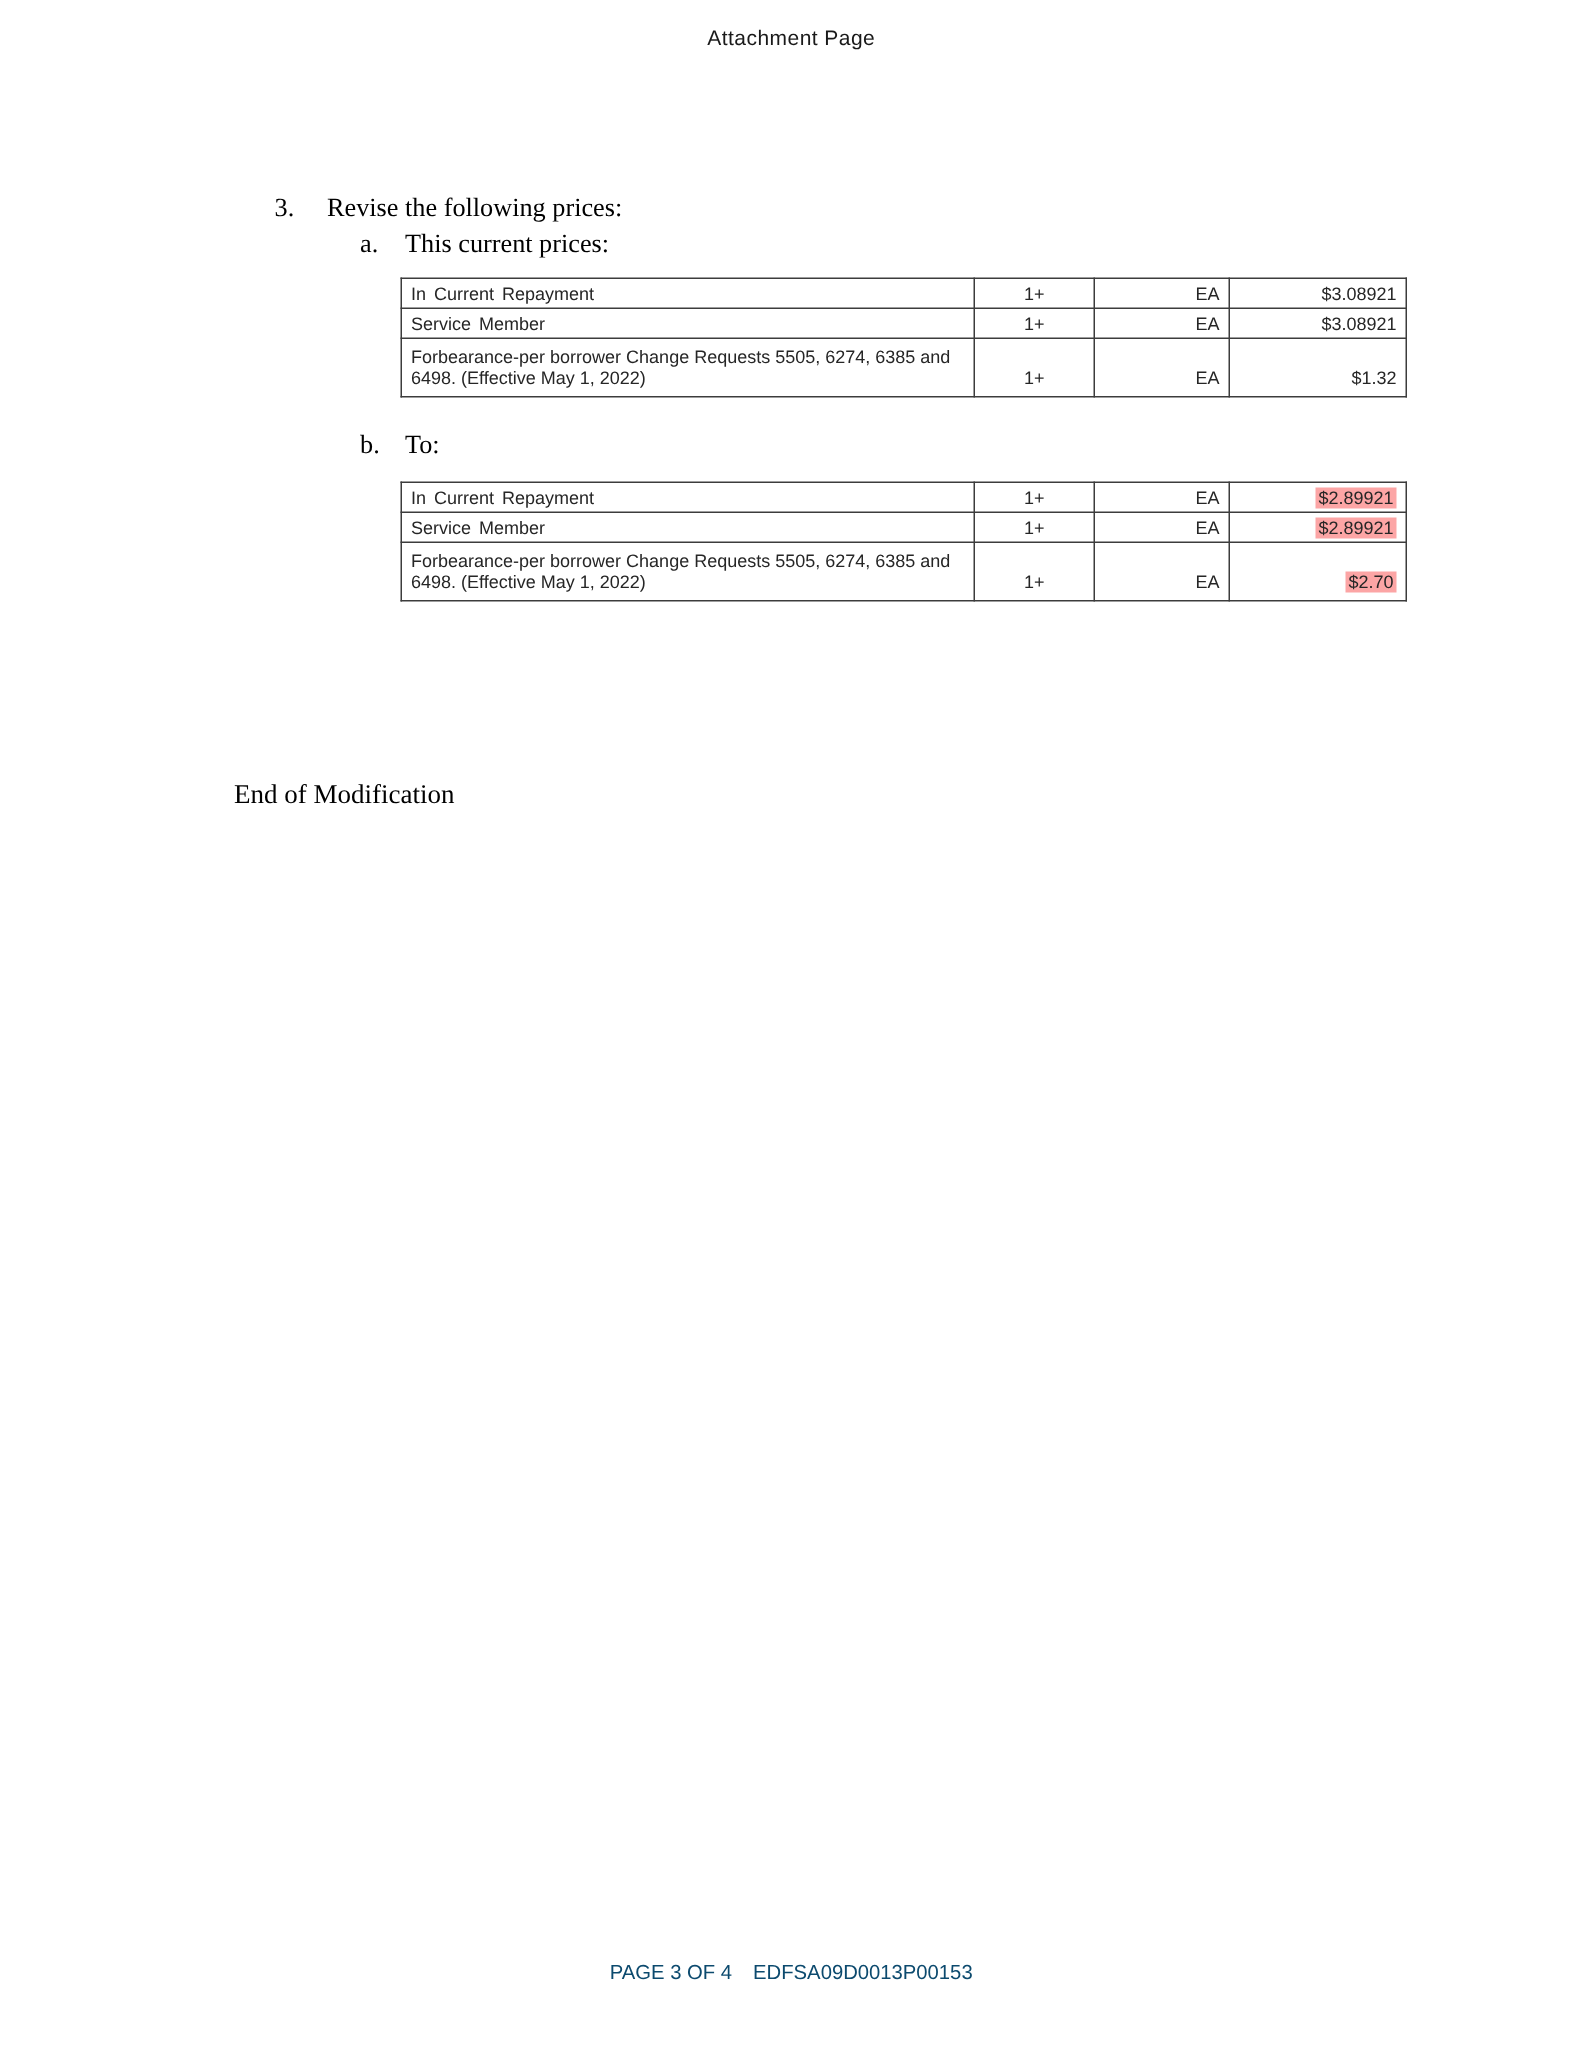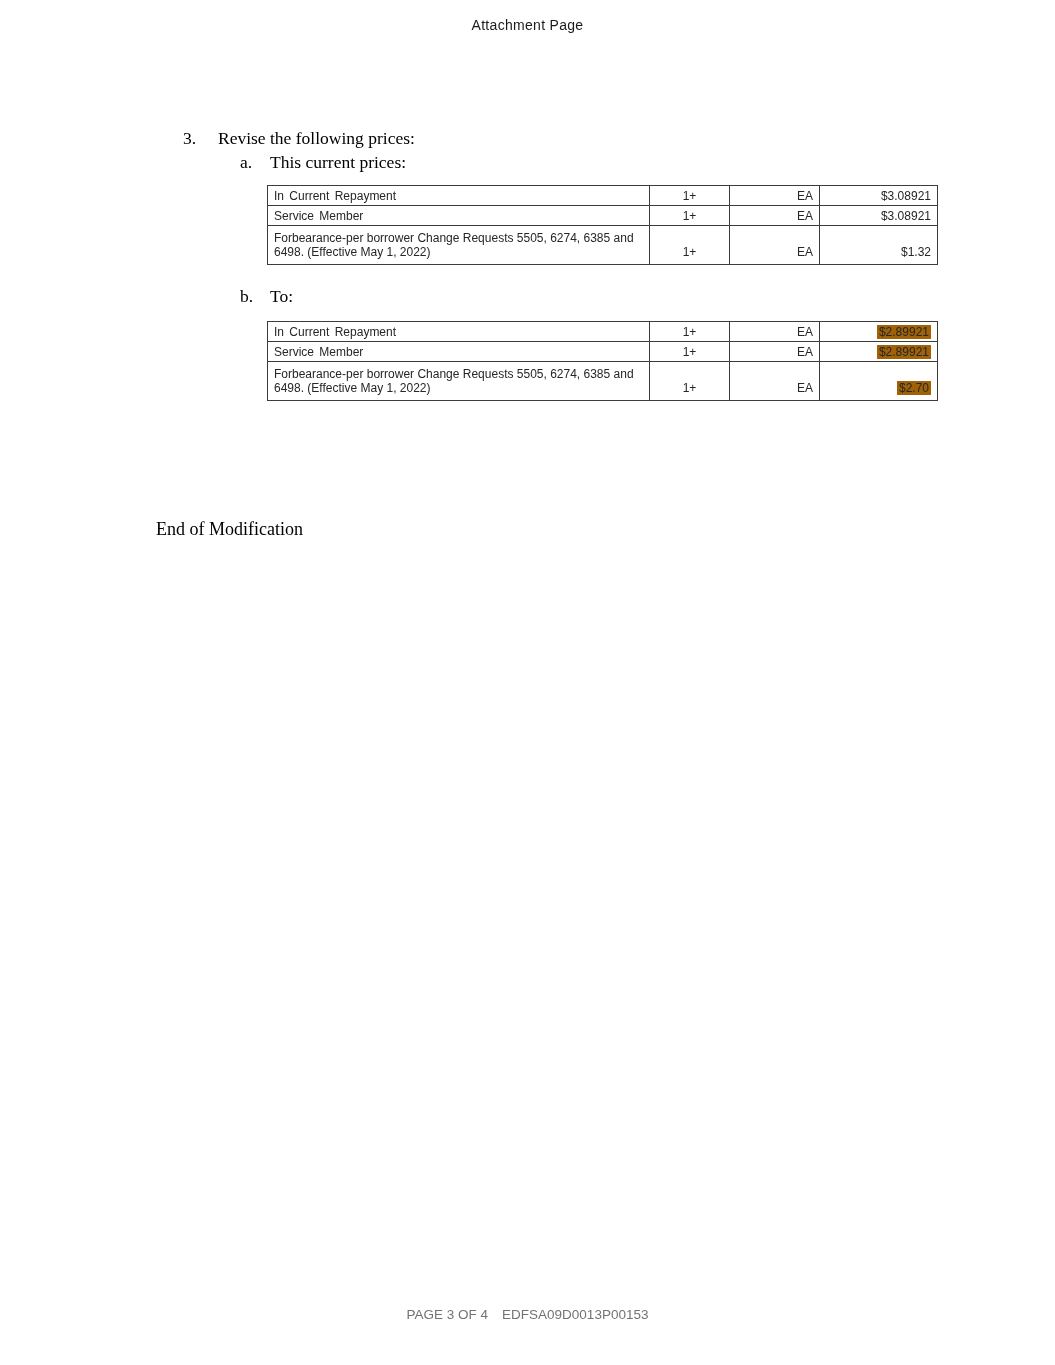--- a/index.html
+++ b/index.html
@@ -61,21 +61,21 @@
     vertical-align: middle;
   }
   .price-table .col-desc  { width: 369px; }
   .price-table .col-qty   { width: 67px;  text-align: center; }
   .price-table .col-unit  { width: 77px;  text-align: right; }
   .price-table .col-price { width: 105px; text-align: right; }
   .price-table tr.r-short td { height: 17px; }
   .price-table tr.r-tall td  { height: 32px; }
   .price-table td.ws { word-spacing: 2px; }
   .price-table tr.r-tall .num-cell { vertical-align: bottom; padding-bottom: 5px; }
-  .hl-on { background: #a16207; padding: 0 2px; }
+  .hl-on { background: #fca5a5; padding: 0 2px; }
 
   
   .sub-line-b {
     position: absolute;
     left: 240px;
     top: 286px;
     display: flex;
     font-size: 17.5px;
   }
 
@@ -97,21 +97,21 @@
 
   
   .doc-footer {
     position: absolute;
     top: 1307px;
     left: 0;
     width: 100%;
     text-align: center;
     font-family: "Liberation Sans", sans-serif;
     font-size: 13.5px;
-    color: #737373;
+    color: #0c4a6e;
   }
   .doc-footer .gap { display: inline-block; width: 14px; }
 </style>
 </head>
 <body>
 
 <div class="page">
 
   <div class="doc-header">Attachment Page</div>
 

